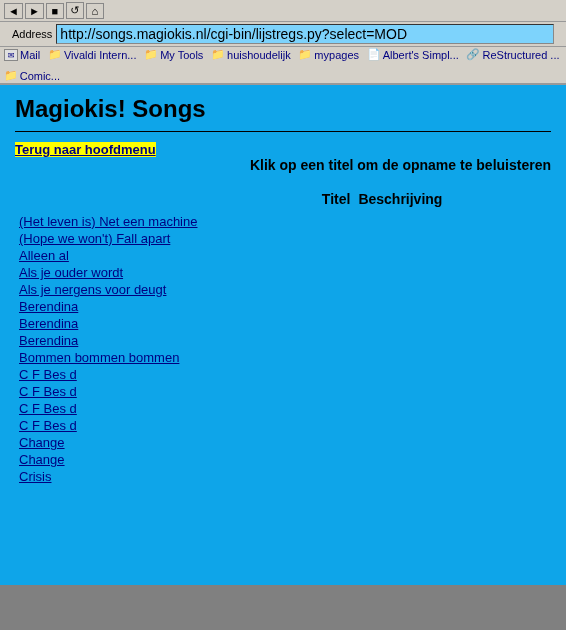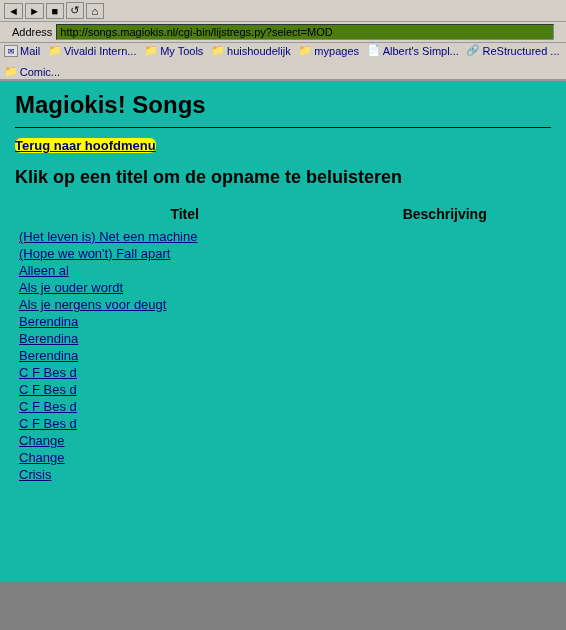--- a/index.html
+++ b/index.html
@@ -49,24 +49,24 @@
       border-bottom: 1px solid #999;
     }
 
     .address-label {
       font-size: 11px;
       color: #000;
     }
 
     .address-input {
       flex: 1;
-      font-size: 11px;
+      font-size: 14px;
       padding: 1px 3px;
       border: 1px inset #888;
-      background: #4d7c0f;
+      background: #7dd3fc;
     }
 
     .bookmarks-bar {
       background: #d4d0c8;
       padding: 1px 4px;
       display: flex;
       align-items: center;
       gap: 8px;
       border-bottom: 1px solid #999;
       font-size: 11px;
@@ -93,21 +93,21 @@
       text-align: center;
       line-height: 12px;
     }
 
     .bookmark-folder-icon {
       color: #c8a000;
     }
 
     
     .page-content {
-      background: #14b8a6;
+      background: #0ea5e9;
       padding: 10px 15px;
       min-height: 500px;
     }
 
     .page-title {
       font-size: 24px;
       font-weight: bold;
       color: #000;
       margin-bottom: 8px;
     }
@@ -118,54 +118,53 @@
       margin: 4px 0 10px 0;
     }
 
     .back-link {
       display: inline-block;
       color: #000080;
       text-decoration: underline;
       font-weight: bold;
       font-size: 13px;
       background: #ffff00;
-      margin-bottom: 14px;
       cursor: pointer;
-      border-radius: 6px;
     }
 
     .list-title {
       font-size: 16px;
       font-weight: bold;
       color: #000;
       margin-bottom: 10px;
     }
 
     .instruction {
-      font-size: 18px;
+      font-size: 14px;
       font-weight: bold;
       color: #000;
       margin-bottom: 16px;
+      text-align: right;
     }
 
     .songs-table {
       width: 100%;
       border-collapse: collapse;
     }
 
     .songs-table th {
       font-size: 14px;
       font-weight: bold;
       color: #000;
-      text-align: center;
+      text-align: right;
       padding: 2px 4px 6px 4px;
     }
 
     .songs-table th.beschrijving {
-      text-align: center;
+      text-align: left;
       padding-right: 20px;
     }
 
     .songs-table td {
       padding: 1px 4px;
       vertical-align: top;
     }
 
     .song-link {
       color: #000080;
@@ -291,20 +290,26 @@
           <td></td>
         </tr>
         <tr>
           <td>
             <a class="song-link">Berendina</a>
           </td>
           <td></td>
         </tr>
         <tr>
           <td>
+            <a class="song-link">Bommen bommen bommen</a>
+          </td>
+          <td></td>
+        </tr>
+        <tr>
+          <td>
             <a class="song-link">C F Bes d</a>
           </td>
           <td></td>
         </tr>
         <tr>
           <td>
             <a class="song-link">C F Bes d</a>
           </td>
           <td></td>
         </tr>

